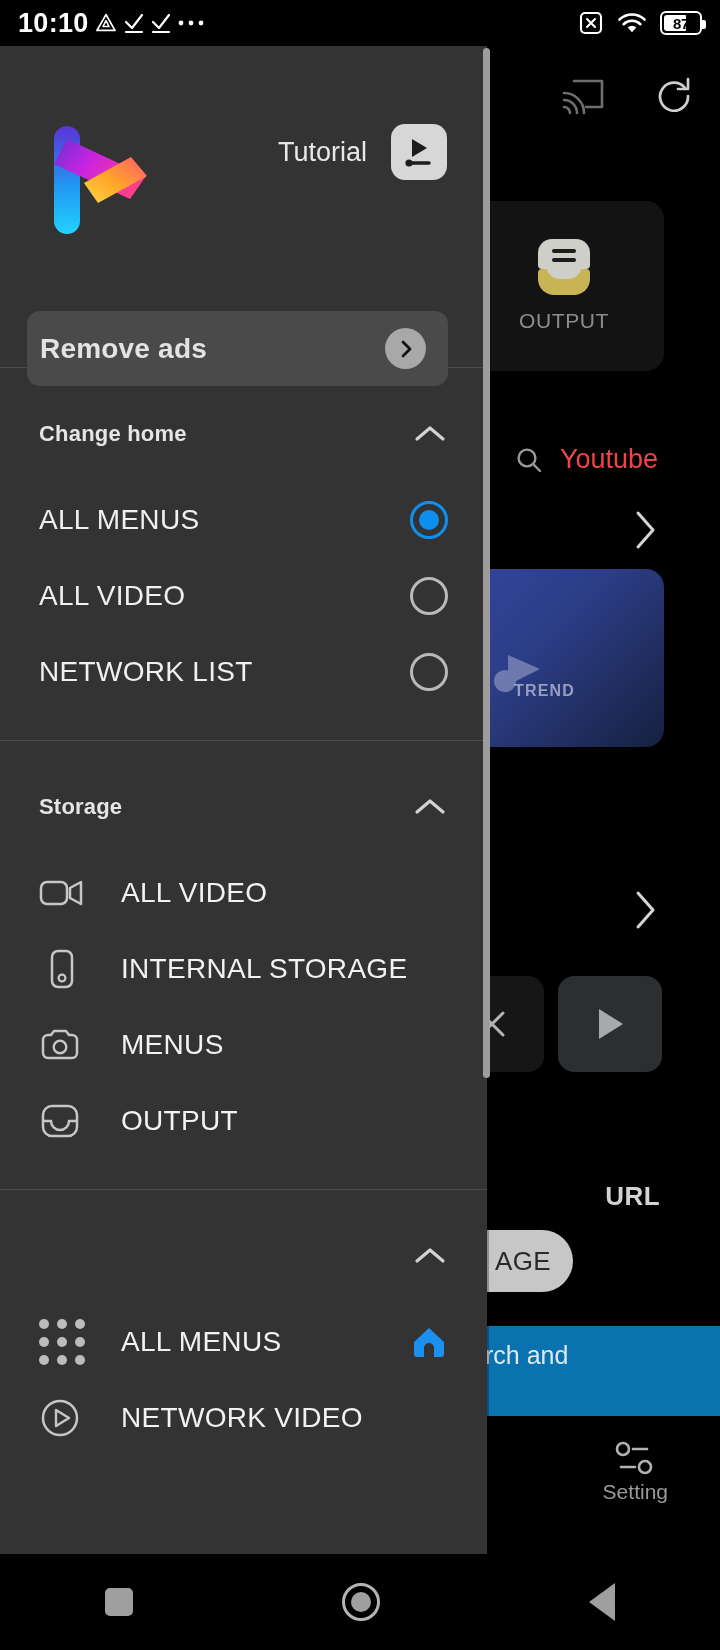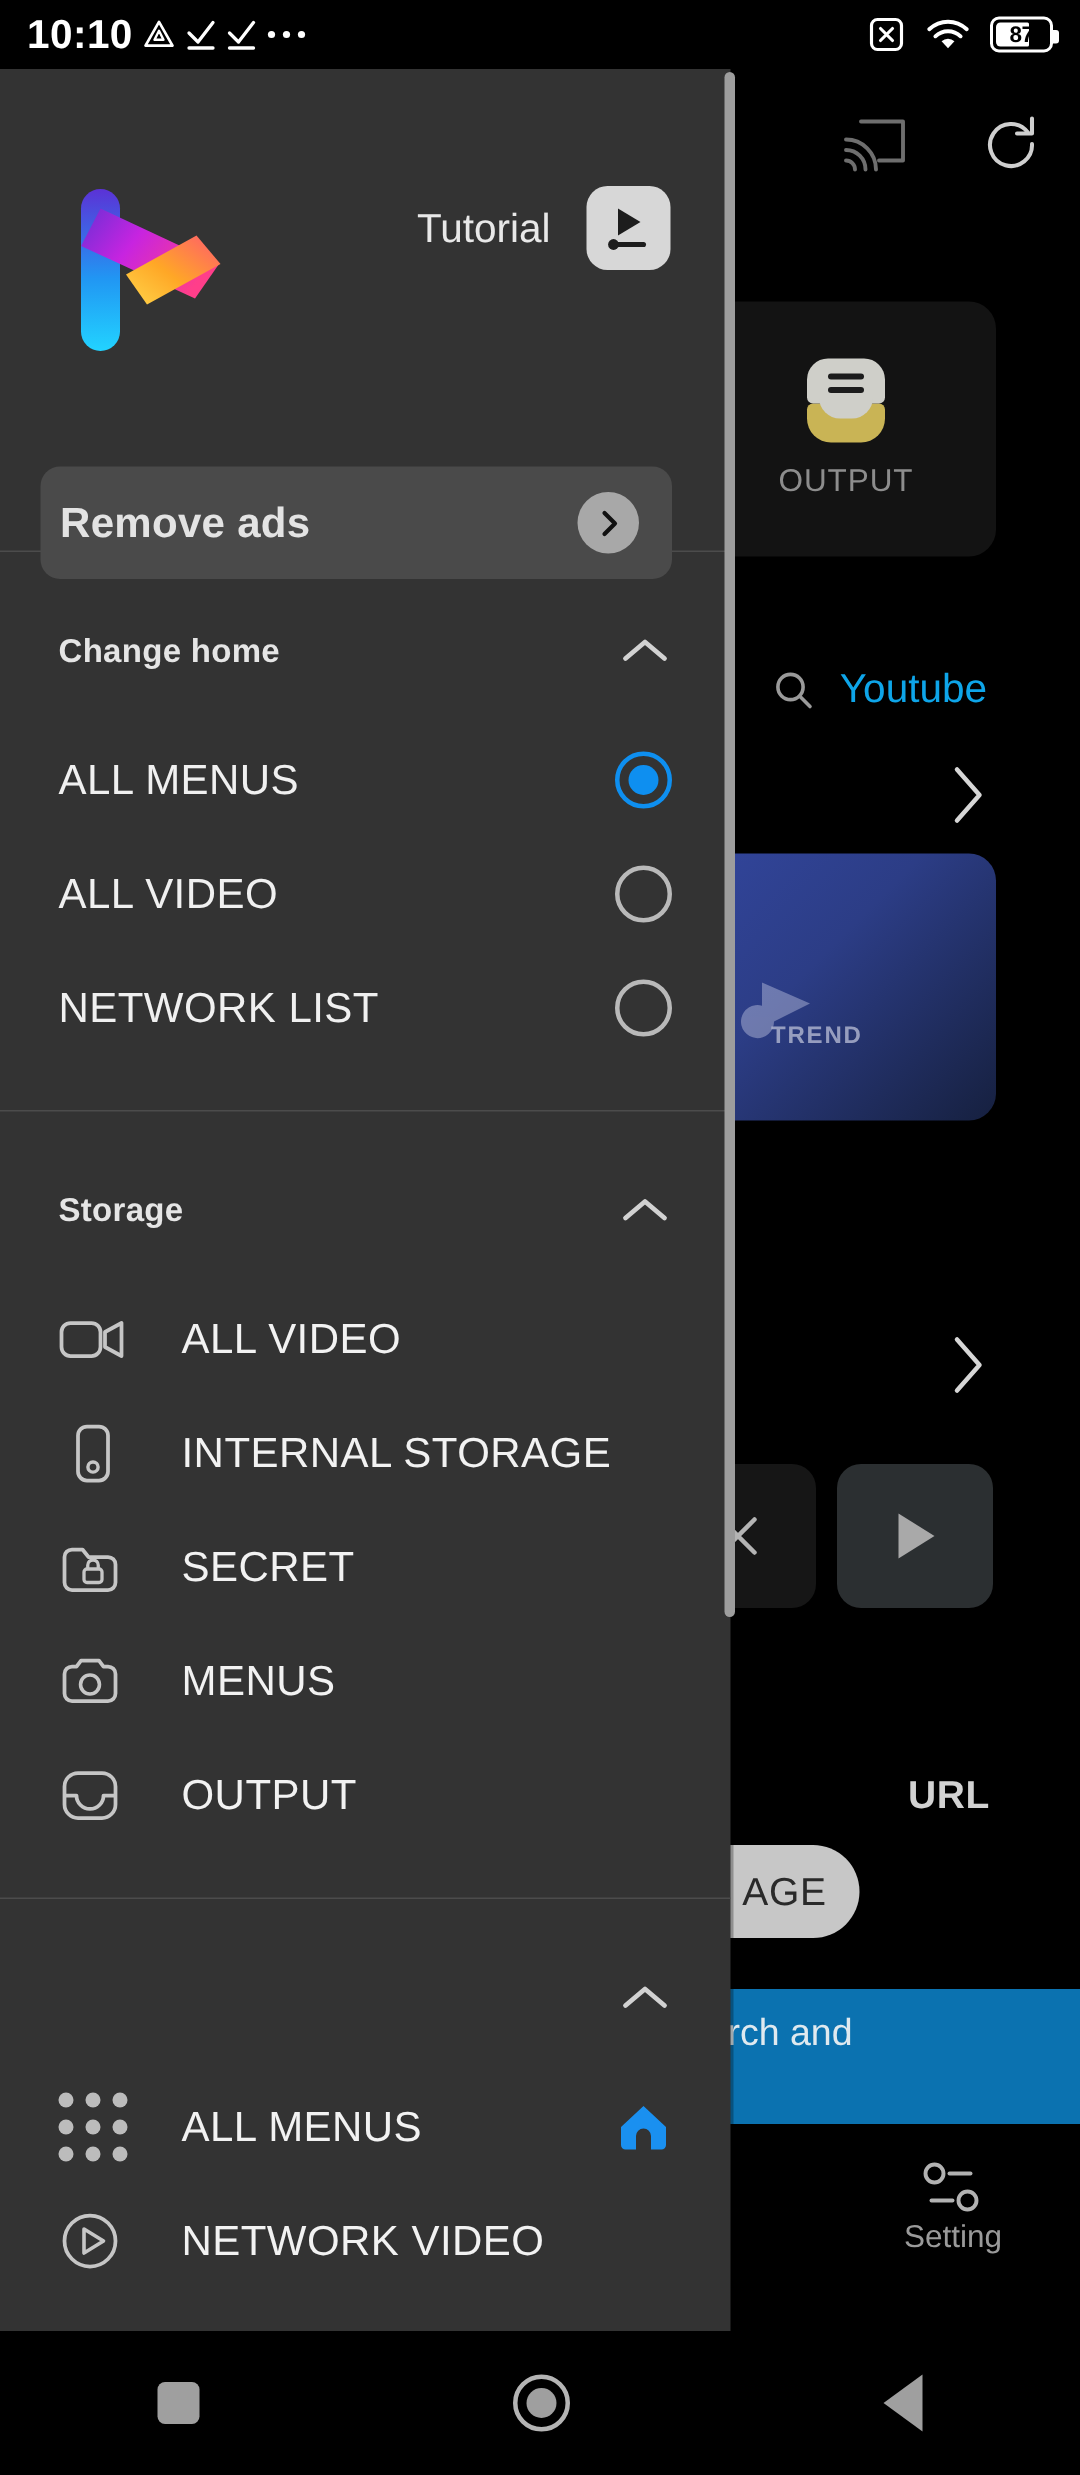--- a/index.html
+++ b/index.html
@@ -54,21 +54,21 @@
   .out-notch{
     position:absolute; top:26px; left:12px; width:36px; height:14px;
     background:#cfcfc9; border-radius:0 0 14px 14px;
   }
   .card-output .lbl{ color:#8d8d8d; font-size:21px; letter-spacing:.6px; }
 
   .yt-search{
     position:absolute; top:398px; right:62px;
     display:flex; align-items:center; gap:16px;
   }
-  .yt-search .txt{ color:#0ea5e9; font-size:27px; }
+  .yt-search .txt{ color:#ef4444; font-size:27px; }
 
   .chev-a{ position:absolute; top:462px; right:62px; }
   .chev-b{ position:absolute; top:842px; right:62px; }
 
   .card-trend{
     position:absolute; top:523px; left:430px; width:234px; height:178px;
     border-radius:18px;
     background:linear-gradient(135deg,#3347a0 0%,#2c3d86 45%,#16203f 100%);
     overflow:hidden;
   }
@@ -416,30 +416,20 @@
     <div class="item-row">
       <span class="icowrap">
         <svg width="46" height="40" viewBox="0 0 46 40">
           <rect x="13" y="2" width="20" height="36" rx="6" fill="none" stroke="#c6c6c6" stroke-width="2.5"></rect>
           <circle cx="23" cy="29" r="3.4" fill="none" stroke="#c6c6c6" stroke-width="2.3"></circle>
         </svg>
       </span>
       <span class="label">INTERNAL STORAGE</span>
     </div>
 
-    <div class="item-row">
-      <span class="icowrap">
-        <svg width="46" height="38" viewBox="0 0 46 38">
-          <path d="M4 12a5 5 0 0 1 5-5h7l4 5h13a5 5 0 0 1 5 5v12a5 5 0 0 1-5 5H9a5 5 0 0 1-5-5z" fill="none" stroke="#c6c6c6" stroke-width="2.5" stroke-linejoin="round"></path>
-          <rect x="17" y="20" width="12" height="9" rx="2" fill="none" stroke="#c6c6c6" stroke-width="2.2"></rect>
-          <path d="M19.5 20v-2.5a3.5 3.5 0 0 1 7 0V20" fill="none" stroke="#c6c6c6" stroke-width="2.2"></path>
-        </svg>
-      </span>
-      <span class="label">SECRET</span>
-    </div>
 
     <div class="item-row">
       <span class="icowrap">
         <svg width="46" height="36" viewBox="0 0 46 36">
           <path d="M4 13a5 5 0 0 1 5-5h3l3-4h12l3 4h3a5 5 0 0 1 5 5v13a5 5 0 0 1-5 5H9a5 5 0 0 1-5-5z" fill="none" stroke="#c6c6c6" stroke-width="2.5" stroke-linejoin="round"></path>
           <circle cx="21" cy="20" r="6.3" fill="none" stroke="#c6c6c6" stroke-width="2.4"></circle>
         </svg>
       </span>
       <span class="label">MENUS</span>
     </div>

